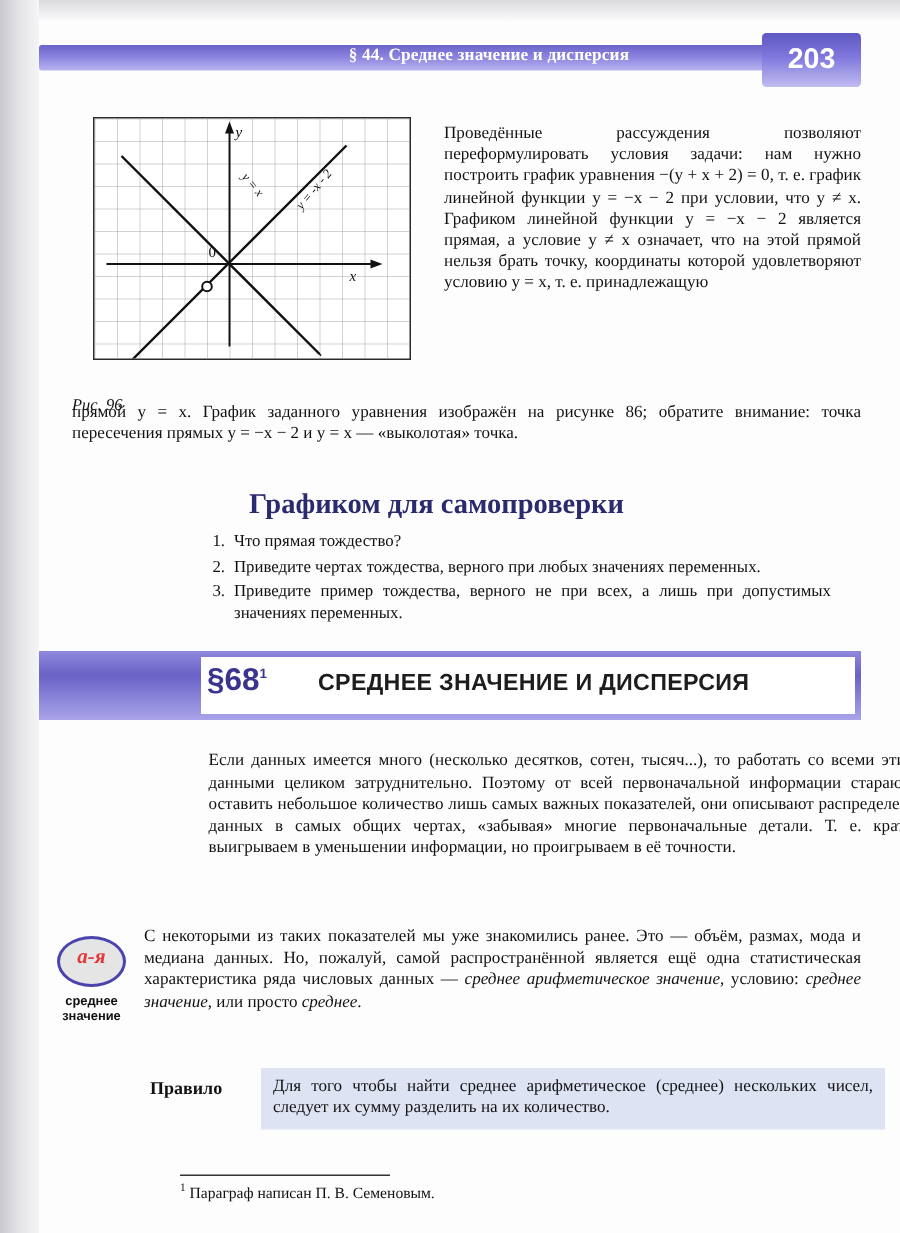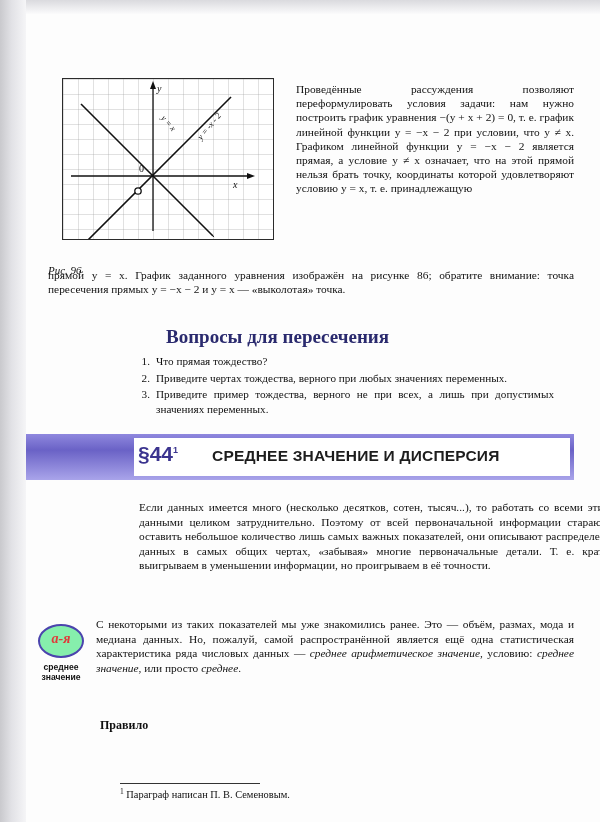--- a/index.html
+++ b/index.html
@@ -218,21 +218,21 @@
   .margin-icon {
     position: absolute;
     left: 34px; top: 624px;
     width: 54px;
     text-align: center;
   }
   .oval {
     width: 42px; height: 30px;
     margin: 0 auto;
     border-radius: 50%;
-    background: #86efac;
+    background: #e5e5e5;
     border: 2.5px solid #4b44ad;
     position: relative;
   }
   .oval span {
     position: absolute;
     left: 0; top: 0;
     width: 100%;
     line-height: 26px;
     text-align: center;
     font-size: 14px;
@@ -292,20 +292,26 @@
   }
 </style>
 </head>
 <body>
 
 <div class="page">
 
   <div class="gutter-top"></div>
   <div class="gutter"></div>
 
+  <div class="header">
+    <div class="header-band"></div>
+    <div class="header-title">§ 44. Среднее значение и дисперсия</div>
+    <div class="page-num-box"></div>
+    <div class="page-num">203</div>
+  </div>
 
   <div class="fig-wrap">
     <div class="grid-box">
       <svg width="210" height="160" viewBox="0 0 210 160">
         <defs>
           <pattern id="grid" width="15" height="15" patternUnits="userSpaceOnUse">
             <path d="M 15 0 L 0 0 0 15" fill="none" stroke="#9a9a9a" stroke-width="0.6"></path>
           </pattern>
         </defs>
         <rect width="210" height="160" fill="url(#grid)"></rect>
@@ -330,58 +336,59 @@
       <div style="position:absolute; left:104px; top:34px; font-size:8.5px; font-style:italic; transform:rotate(50deg); transform-origin:left top;">y = x</div>
       <div style="position:absolute; left:132px; top:56px; font-size:8.5px; font-style:italic; transform:rotate(-50deg); transform-origin:left top;">y = -x - 2</div>
     </div>
     <div class="fig-caption">Рис. 96</div>
   </div>
 
   <div class="col-right">Проведённые рассуждения позволяют переформулировать условия задачи: нам нужно построить график уравнения −(y + x + 2) = 0, т. е. график линейной функции y = −x − 2 при условии, что y ≠ x. Графиком линейной функции y = −x − 2 является прямая, а условие y ≠ x означает, что на этой прямой нельзя брать точку, координаты которой удовлетворяют условию y = x, т. е. принадлежащую</div>
 
   <div class="full-para">прямой y = x. График заданного уравнения изображён на рисунке 86; обратите внимание: точка пересечения прямых y = −x − 2 и y = x — «выколотая» точка.</div>
 
-  <div class="selfcheck-title">Вопросы для пересечения</div>
+  <div class="selfcheck-title">Графиком для самопроверки</div>
   <div class="qlist">
     <div class="qitem">
       <span class="qnum">1.</span>
       <span>Что прямая тождество?</span>
     </div>
     <div class="qitem">
       <span class="qnum">2.</span>
       <span>Приведите чертах тождества, верного при любых значениях переменных.</span>
     </div>
     <div class="qitem">
       <span class="qnum">3.</span>
       <span>Приведите пример тождества, верного не при всех, а лишь при допустимых значениях переменных.</span>
     </div>
   </div>
 
   <div class="banner">
     <div class="banner-inner">
       <div class="banner-white"></div>
-      <div class="sect-badge"><span>§44</span><sup>1</sup></div>
+      <div class="sect-badge"><span>§68</span><sup>1</sup></div>
       <div class="banner-title">СРЕДНЕЕ ЗНАЧЕНИЕ И ДИСПЕРСИЯ</div>
     </div>
   </div>
 
   <div class="body-1">Если данных имеется много (несколько десятков, сотен, тысяч...), то работать со всеми этими данными целиком затруднительно. Поэтому от всей первоначальной информации стараются оставить небольшое количество лишь самых важных показателей, они описывают распределение данных в самых общих чертах, «забывая» многие первоначальные детали. Т. е. кратко: выигрываем в уменьшении информации, но проигрываем в её точности.</div>
 
   <div class="body-2">
     <span>С некоторыми из таких показателей мы уже знакомились ранее. Это — объём, размах, мода и медиана данных. Но, пожалуй, самой распространённой является ещё одна статистическая характеристика ряда числовых данных — </span><i>среднее арифметическое значение</i><span>, условию: </span><i>среднее значение</i><span>, или просто </span><i>среднее</i><span>.</span>
   </div>
 
   <div class="margin-icon">
     <div class="oval">
       <span>а-я</span>
     </div>
     <div class="margin-label">среднее значение</div>
   </div>
 
   <div class="rule-label">Правило</div>
+  <div class="rule-box">Для того чтобы найти среднее арифметическое (среднее) нескольких чисел, следует их сумму разделить на их количество.</div>
 
   <div class="footnote-rule"></div>
   <div class="footnote">
     <sup>1</sup>
     <span>Параграф написан П. В. Семеновым.</span>
   </div>
 
 </div>
 
 </body></html>

